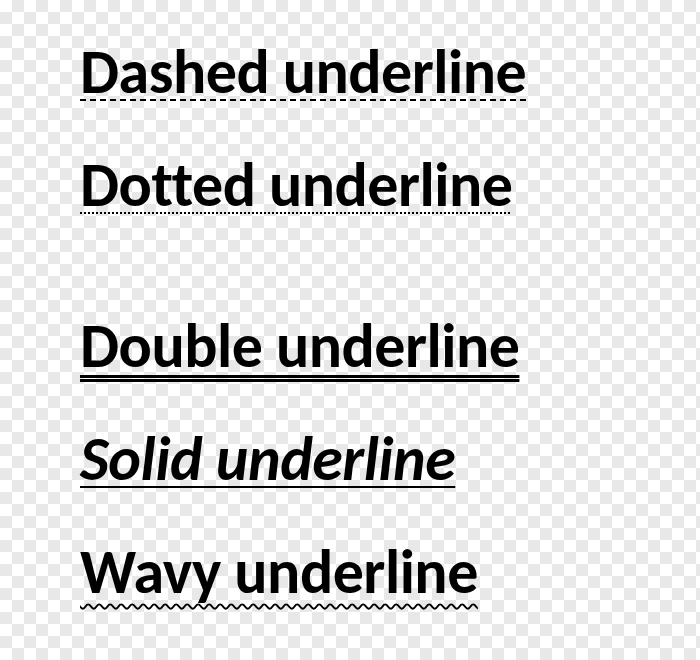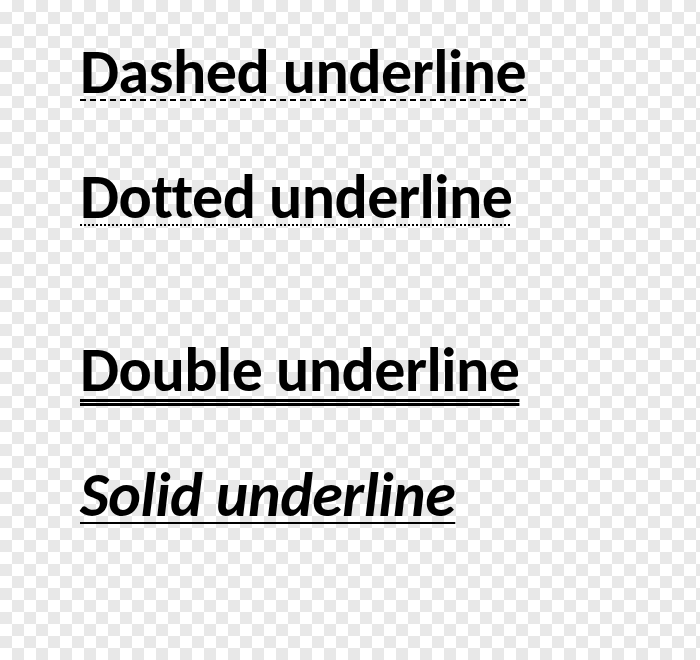--- a/index.html
+++ b/index.html
@@ -18,21 +18,21 @@
     }
     .page {
       position: absolute;
       left: 0; top: 0;
       width: 700px;
       height: 660px;
       padding: 40px 80px 40px 80px;
       display: flex;
       flex-direction: column;
       justify-content: flex-start;
-      gap: 60px;
+      gap: 48px;
     }
     .sample {
       display: inline-block;
       font-size: 62px;
       font-weight: 600;
       color: #000;
       line-height: 1.05;
       letter-spacing: -0.5px;
       text-decoration-line: underline;
       text-decoration-color: #000;
@@ -64,13 +64,16 @@
   </div>
   <div>
     <span class="sample dotted">Dotted underline</span>
   </div>
   <div>
     <span class="sample double">Double underline</span>
   </div>
   <div>
     <span class="sample solid">Solid underline</span>
   </div>
+  <div>
+    <span class="sample wavy">Wavy underline</span>
+  </div>
 </div>
 
 </body></html>

